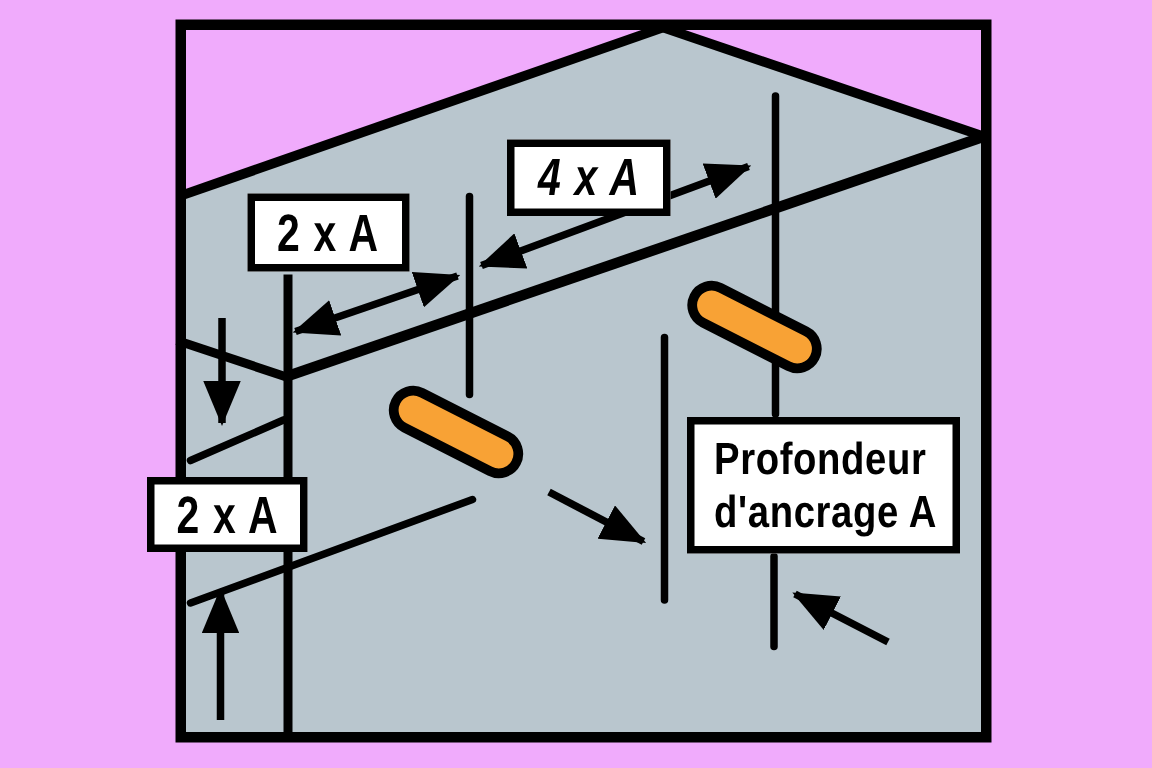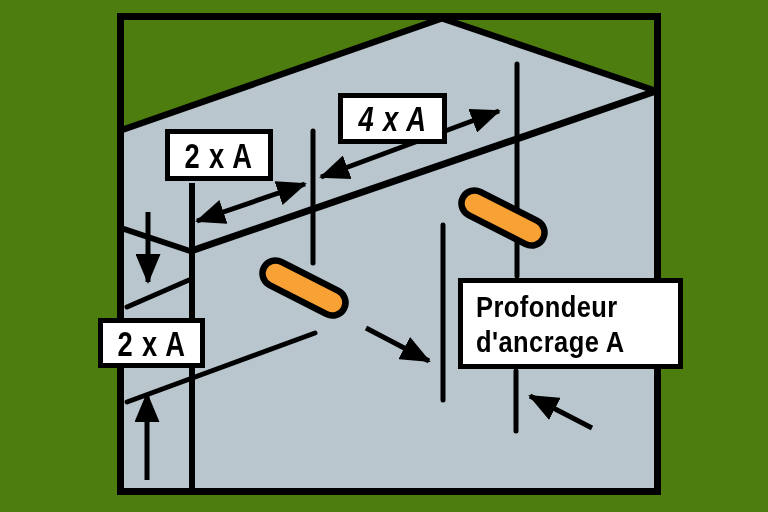--- a/index.html
+++ b/index.html
@@ -1,19 +1,19 @@
 <!DOCTYPE html>
 <html><head>
 <meta charset="utf-8">
 <style>
   html,body{margin:0;padding:0;background:#ffffff;}
   .stage{
     position:relative;
     width:768px;height:512px;
-    background:#4d7c0f;
+    background:#f0abfc;
     overflow:hidden;
     font-family:"Liberation Sans","DejaVu Sans",sans-serif;
   }
   .stage svg{position:absolute;left:0;top:0;}
   .callout{
     position:absolute;
     box-sizing:border-box;
     background:#ffffff;
     border:5px solid #000000;
     display:flex;
@@ -25,21 +25,21 @@
   .callout .txt{
     display:block;
     font-size:35px;
     letter-spacing:1px;
     transform:scaleX(0.78);
     white-space:nowrap;
     line-height:1;
   }
   .callout.small{width:108px;height:52px;}
   .callout.depth{
-    width:225px;height:91px;
+    width:182px;height:91px;
     justify-content:flex-start;
     padding-left:13px;
   }
   .callout.depth .txtblock{
     transform:scaleX(0.85);
     transform-origin:left center;
     font-size:30px;
     line-height:35px;
     letter-spacing:0.5px;
     white-space:nowrap;

